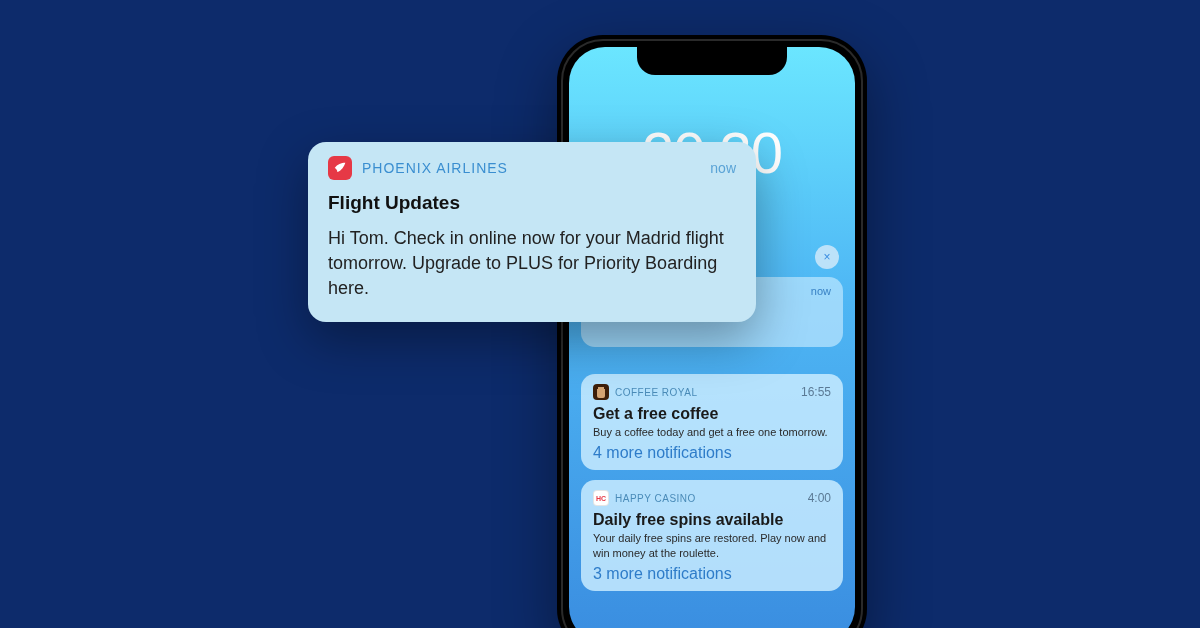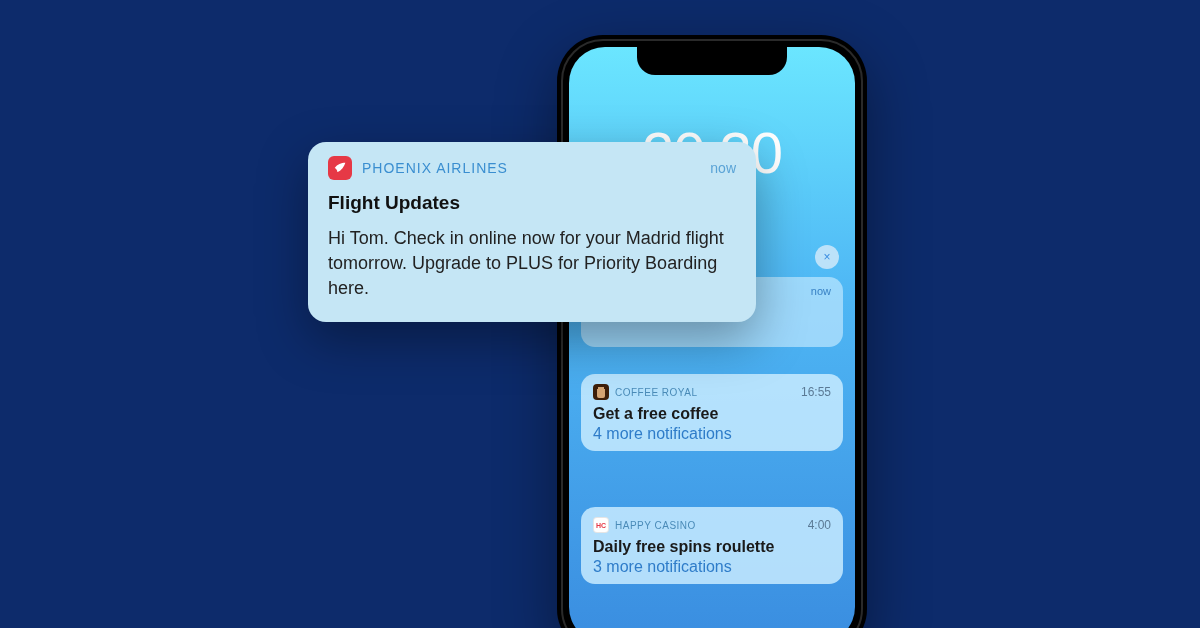--- a/index.html
+++ b/index.html
@@ -94,21 +94,21 @@
     }
     .small-card {
       position: absolute;
       left: 12px;
       right: 12px;
       background: rgba(200,235,255,0.85);
       border-radius: 14px;
       padding: 10px 12px 8px;
     }
     .small-card.coffee { top: 327px; }
-    .small-card.casino { top: 460px; }
+    .small-card.casino { top: 433px; }
     .sc-header {
       display: flex;
       align-items: center;
       gap: 6px;
       margin-bottom: 5px;
     }
     .sc-icon {
       width: 16px;
       height: 16px;
       border-radius: 4px;
@@ -220,30 +220,32 @@
       <div class="sc-header">
         <div class="sc-icon coffee-i">
           <svg viewBox="0 0 16 16">
               <path fill="#d4a574" d="M5 3h6v2H5z M4 5h8v7a2 2 0 0 1-2 2H6a2 2 0 0 1-2-2z"></path>
             </svg>
         </div>
         <span class="sc-app">COFFEE ROYAL</span>
         <span class="sc-time">16:55</span>
       </div>
       <div class="sc-title">Get a free coffee</div>
+      <div class="sc-body">Buy a coffee today and get a free one tomorrow.</div>
       <div class="sc-more">4 more notifications</div>
     </div>
 
     <div class="small-card casino">
       <div class="sc-header">
         <div class="sc-icon casino-i">HC</div>
         <span class="sc-app">HAPPY CASINO</span>
         <span class="sc-time">4:00</span>
       </div>
-      <div class="sc-title">Daily free spins roulette</div>
+      <div class="sc-title">Daily free spins available</div>
+      <div class="sc-body">Your daily free spins are restored. Play now and win money at the roulette.</div>
       <div class="sc-more">3 more notifications</div>
     </div>
   </div>
 </div>
 
 <div class="popup">
   <div class="popup-header">
     <div class="popup-icon">
       <svg viewBox="0 0 24 24">
           <path fill="#fff" d="M4 12c4-6 10-8 16-8-2 6-6 12-12 14 0-3-2-5-4-6z"></path>

